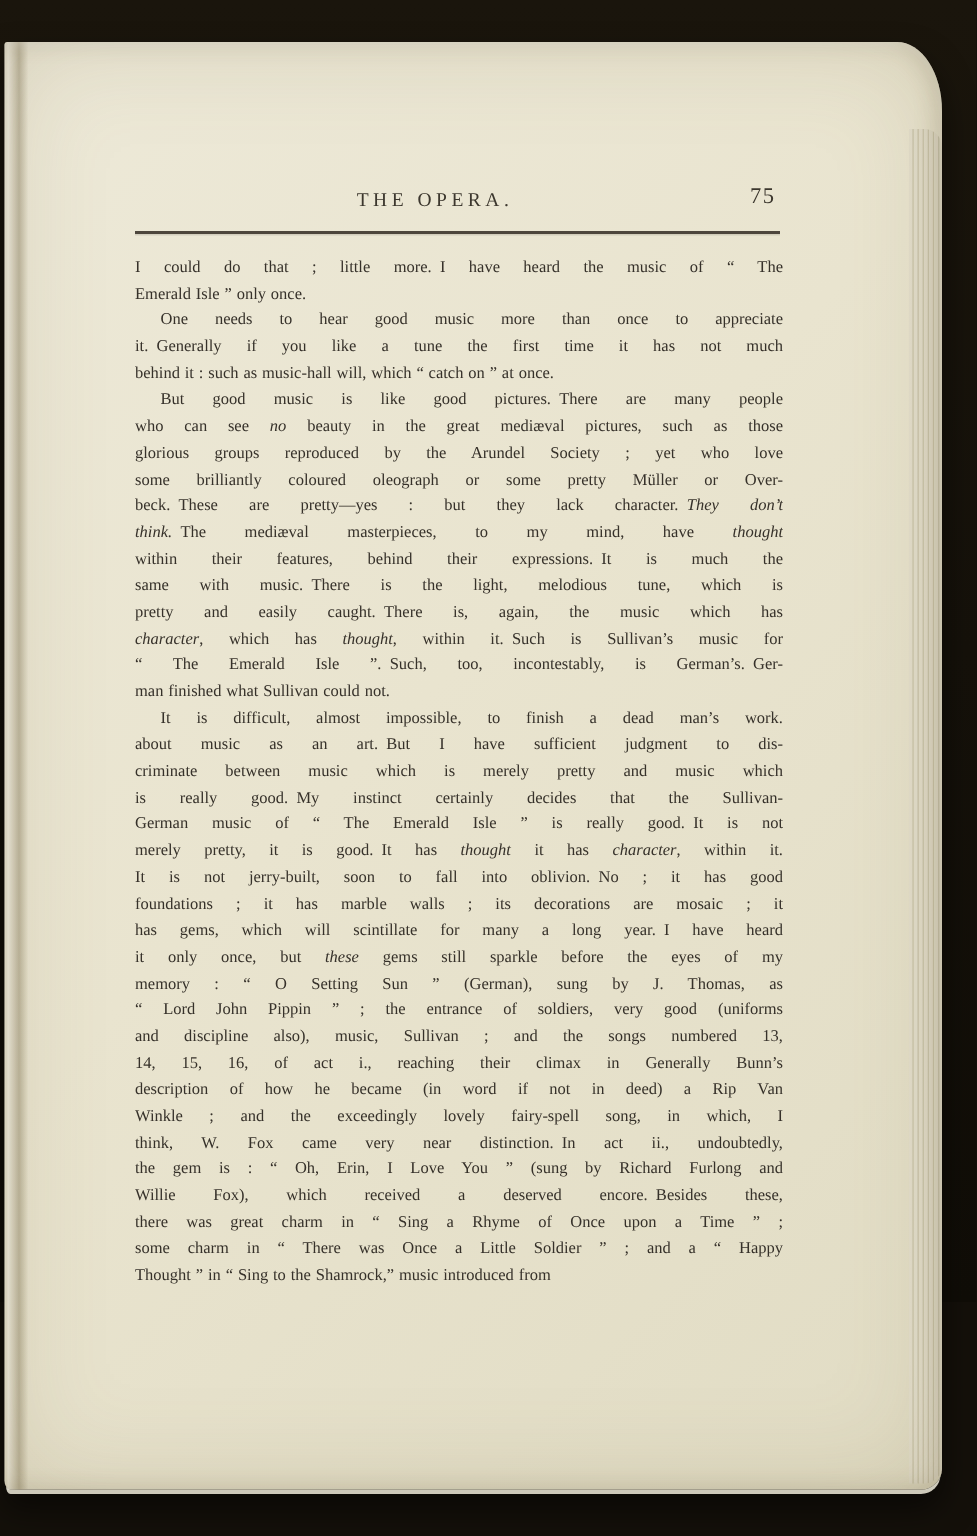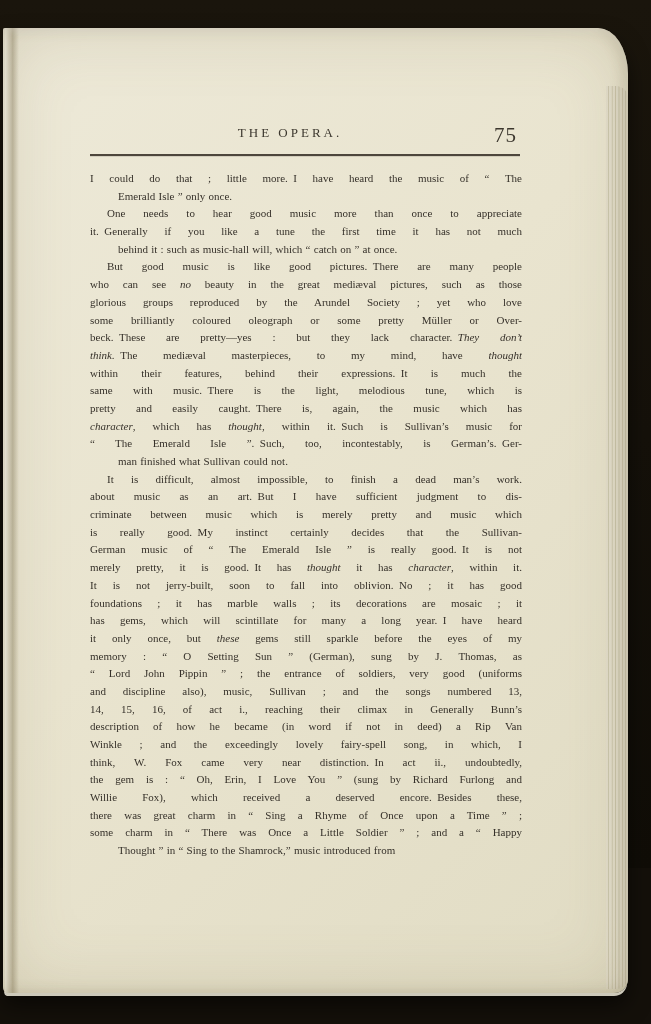--- a/index.html
+++ b/index.html
@@ -39,37 +39,37 @@
     position: absolute; left: 87px; top: 97px; width: 432px; height: 20px;
     color: #3c372e;
   }
   .running-title {
     position: absolute; left: 0; right: 0; text-align: center;
     transform: translateX(-16px);
     font-size: 13px; letter-spacing: 3px;
   }
   .page-number {
     position: absolute; right: 5px; top: -2px;
-    font-size: 21px; letter-spacing: 1px;
+    font-size: 15px; letter-spacing: 1px;
   }
   .rule {
     position: absolute; left: 87px; top: 126px; width: 430px; height: 1.6px;
     background: #4d463c; box-shadow: 0 1px 0 rgba(77,70,60,.15);
   }
   .body-text {
     position: absolute; left: 87px; top: 142px; width: 432px;
     font-size: 11px; line-height: 17.7px; color: #36312a;
     word-spacing: 0.5px;
   }
   .line {
     text-align: justify; text-align-last: justify;
     height: 17.7px; overflow: hidden;
   }
   .line.indent { text-indent: 17px; }
-  .line.last { text-align-last: left; margin-left: 28px; }
+  .line.last { text-align-last: left; }
   .line em { font-style: italic; }
 </style>
 </head>
 <body>
 
 <div class="scan">
   <div class="page">
     <div class="edge-stack"></div>
     <div class="crease"></div>
     <div class="header">

